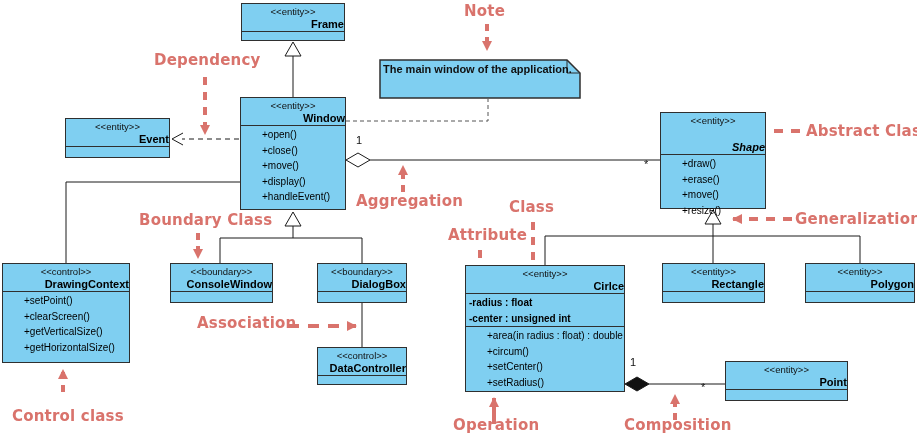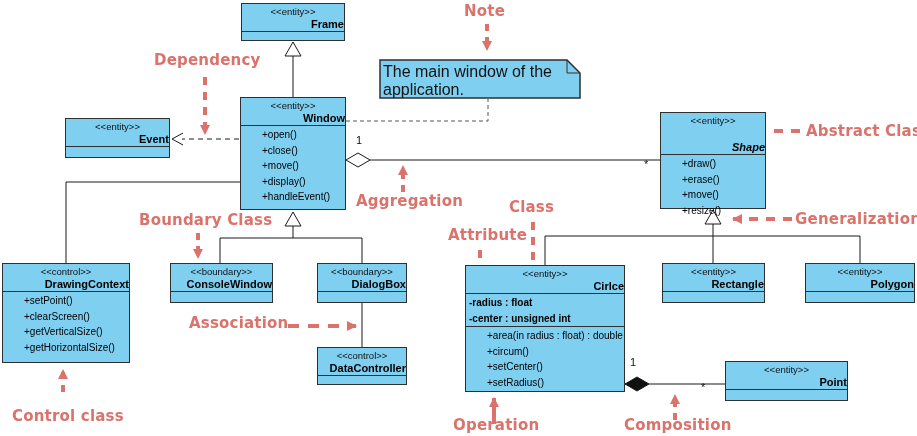--- a/index.html
+++ b/index.html
@@ -12,21 +12,21 @@
   .cname{font-size:11px;font-weight:bold;color:#000;text-align:right;}
   .abstract .cname{font-style:italic;margin-top:14px;}
   .attrs,.ops,.empty{border-top:1.5px solid #2f2f2f;box-sizing:border-box;}
   .attrs,.ops{font-size:10px;color:#000;padding:1px 0 0 3px;}
   .ops{flex:1;padding-left:21px;}
   .empty{flex:1;}
   .mrow{line-height:15.5px;white-space:nowrap;}
   .anno{position:absolute;color:#d9736c;font-weight:bold;font-size:15px;
         font-family:"DejaVu Sans",sans-serif;letter-spacing:.2px;white-space:nowrap;}
   .mult{position:absolute;font-size:11px;color:#111;}
-  .note-text{position:absolute;left:383px;top:63px;width:192px;font-size:16px;color:#111;}
+  .note-text{position:absolute;left:383px;top:63px;width:192px;font-size:11px;color:#111;font-weight:bold;}
 </style>
 </head>
 <body>
 
 <div id="stage">
 
   <svg id="connectors" width="917" height="436" viewBox="0 0 917 436">
     <defs>
       <marker id="redArrow" markerUnits="userSpaceOnUse" markerWidth="14" markerHeight="14" refX="9" refY="5" orient="auto">
         <path d="M0,0 L10,5 L0,10 z" fill="#d9736c"></path>
@@ -232,18 +232,18 @@
   <span class="mult" style="left:701px;top:381px;">*</span>
 
   <div class="anno" style="left:464px;top:2px;">Note</div>
   <div class="anno" style="left:154px;top:51px;">Dependency</div>
   <div class="anno" style="left:806px;top:122px;">Abstract Class</div>
   <div class="anno" style="left:356px;top:192px;">Aggregation</div>
   <div class="anno" style="left:795px;top:210px;">Generalization</div>
   <div class="anno" style="left:139px;top:211px;">Boundary Class</div>
   <div class="anno" style="left:509px;top:198px;">Class</div>
   <div class="anno" style="left:448px;top:226px;">Attribute</div>
-  <div class="anno" style="left:189px;top:314px;">Association</div>
+  <div class="anno" style="left:197px;top:314px;">Association</div>
   <div class="anno" style="left:12px;top:394px;margin-top:13px;">Control class</div>
   <div class="anno" style="left:453px;top:416px;">Operation</div>
   <div class="anno" style="left:624px;top:416px;">Composition</div>
 
 </div>
 
 </body></html>

